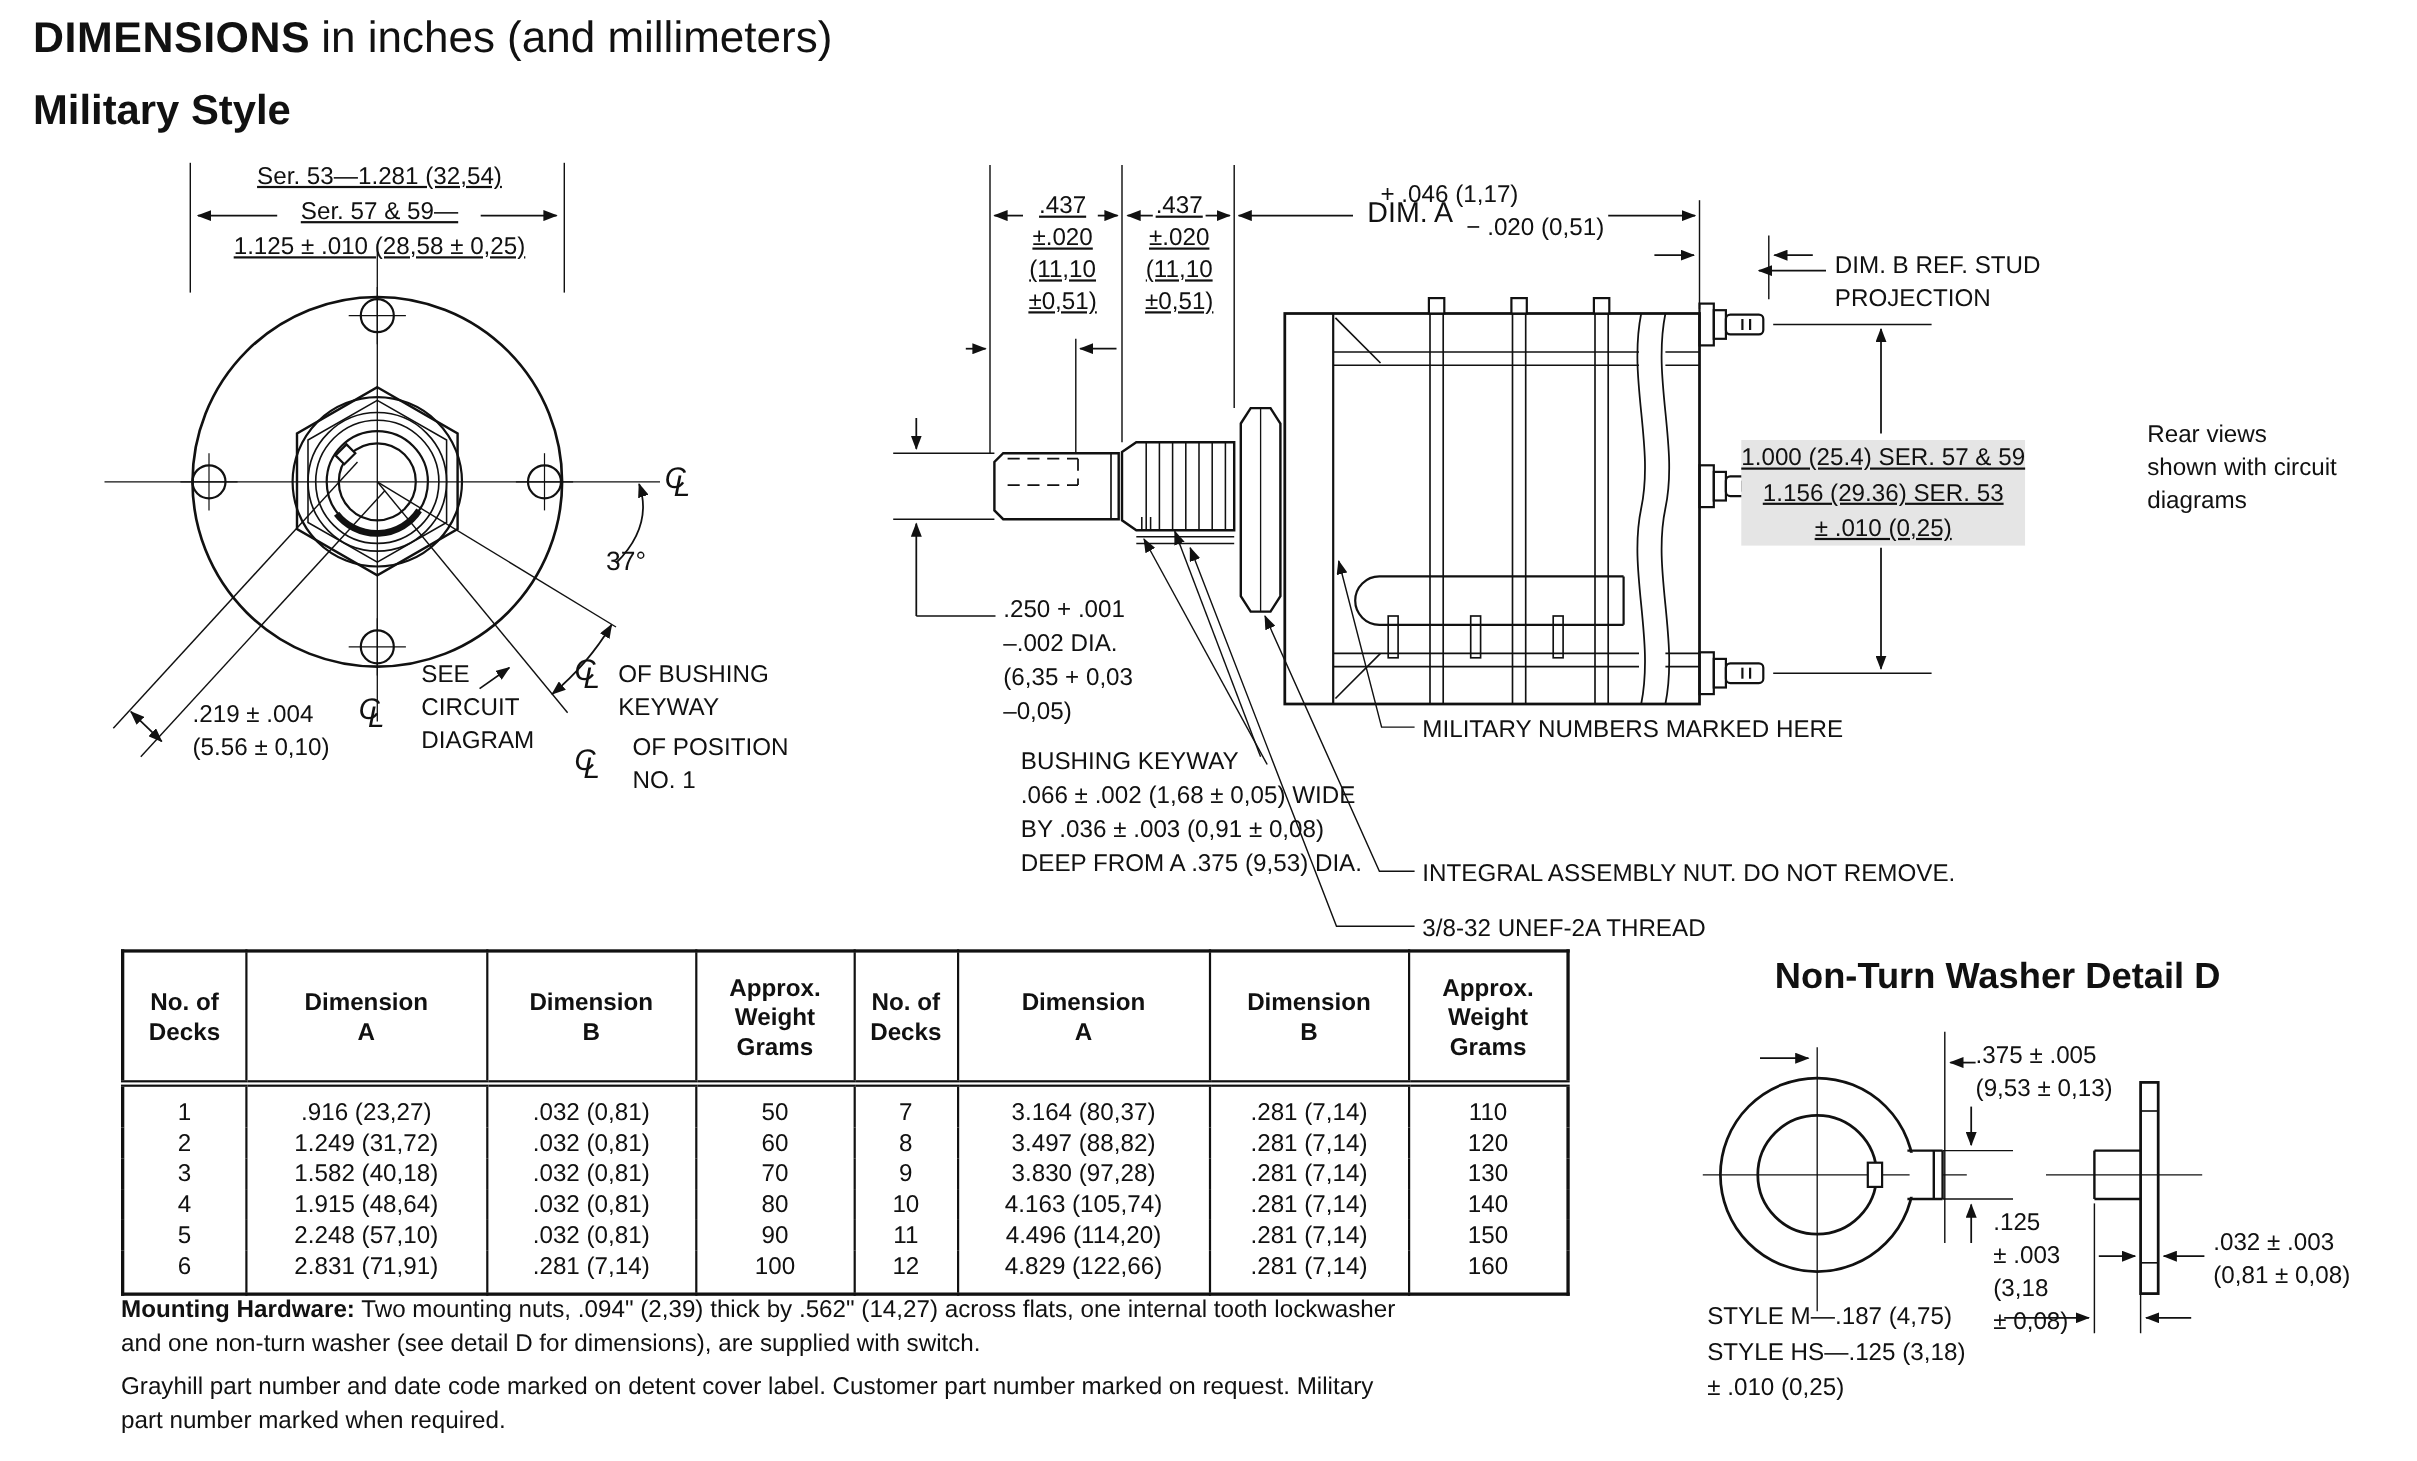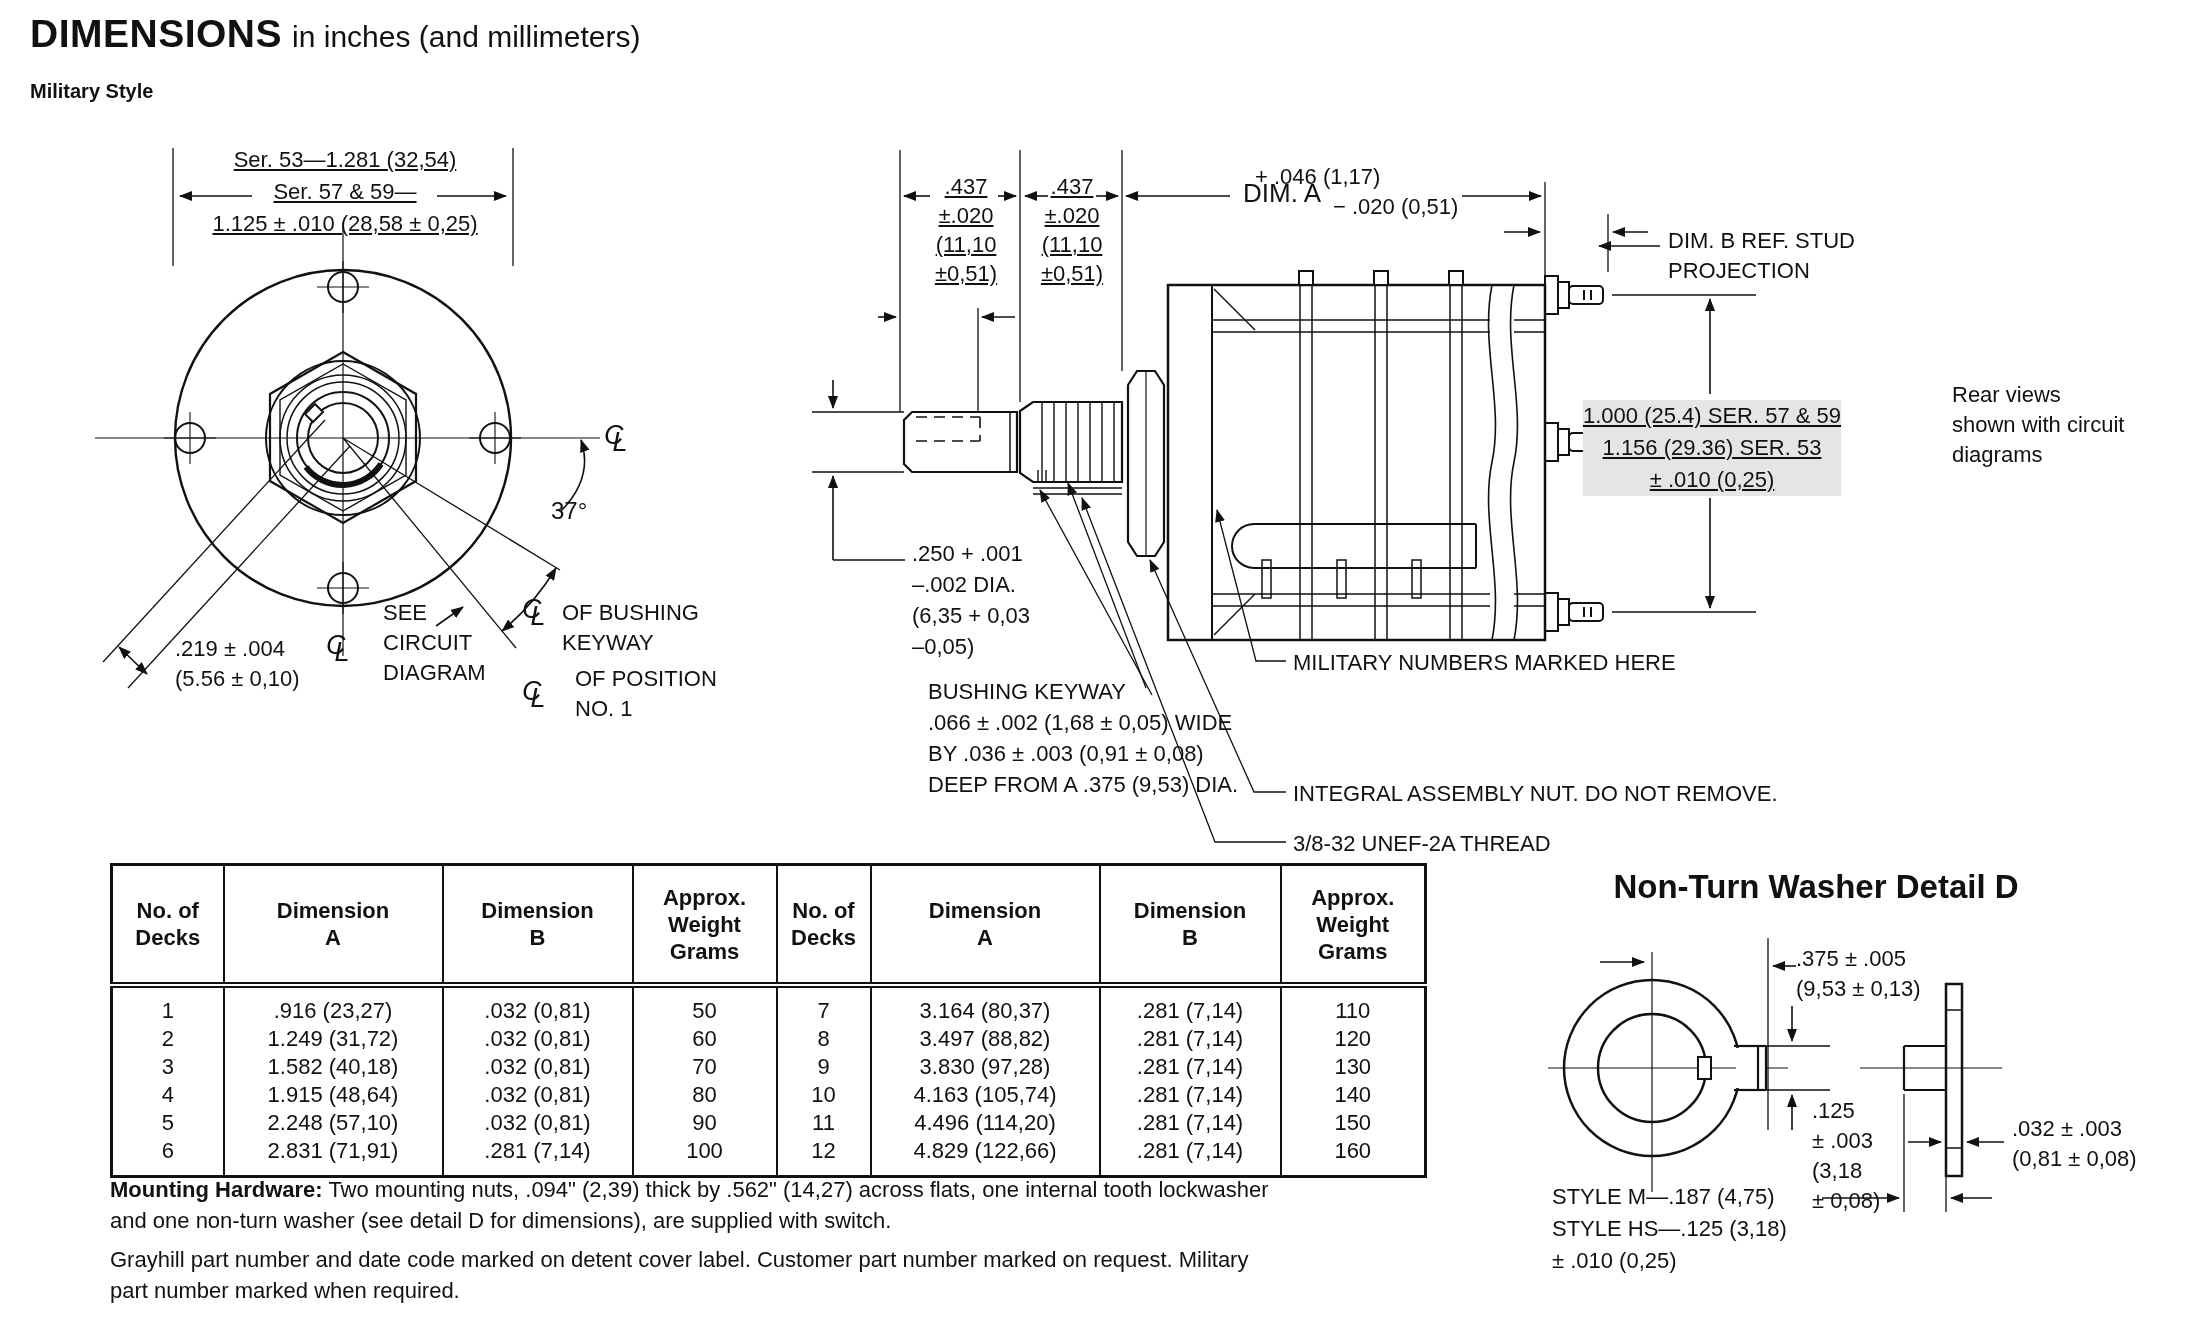--- a/index.html
+++ b/index.html
@@ -4,22 +4,22 @@
 <style>
   html,body{margin:0;padding:0;background:#fff;}
   #page{position:relative;width:2197px;height:1328px;background:#fff;overflow:hidden;
         font-family:"Liberation Sans", sans-serif;color:#111;}
   #art{position:absolute;left:0;top:0;}
   .lbl{position:absolute;font-size:22px;line-height:30px;white-space:pre-line;color:#111;}
   .ctr{transform:translateX(-50%);text-align:center;text-decoration:underline;}
   .rt{text-align:right;}
   .big-title{position:absolute;left:30px;top:12px;}
   .big-title b{font-size:39px;font-weight:bold;letter-spacing:.5px;}
-  .big-title span{font-size:30px;margin-left:10px;}
-  .subtitle{position:absolute;left:30px;top:80px;font-size:20px;font-weight:bold;}
+  .big-title span{font-size:40px;margin-left:10px;}
+  .subtitle{position:absolute;left:30px;top:80px;font-size:38px;font-weight:bold;}
   .washer-title{position:absolute;left:1816px;top:868px;transform:translateX(-50%);
                 font-size:33px;font-weight:bold;white-space:nowrap;}
   .dima{position:absolute;font-size:26px;}
   .cl{position:absolute;font-style:italic;font-size:27px;font-family:Liberation Sans, sans-serif;text-align:center;}
   .cl i{display:inline-block;font-style:italic;}
   .cl b{display:inline-block;font-weight:normal;margin-left:-11px;transform:translateY(7px);}
   
   #dim-table{position:absolute;left:110px;top:863px;border-collapse:collapse;table-layout:fixed;
              width:1314px;font-size:22px;}
   #dim-table th,#dim-table td{border-left:2px solid #111;border-right:2px solid #111;

